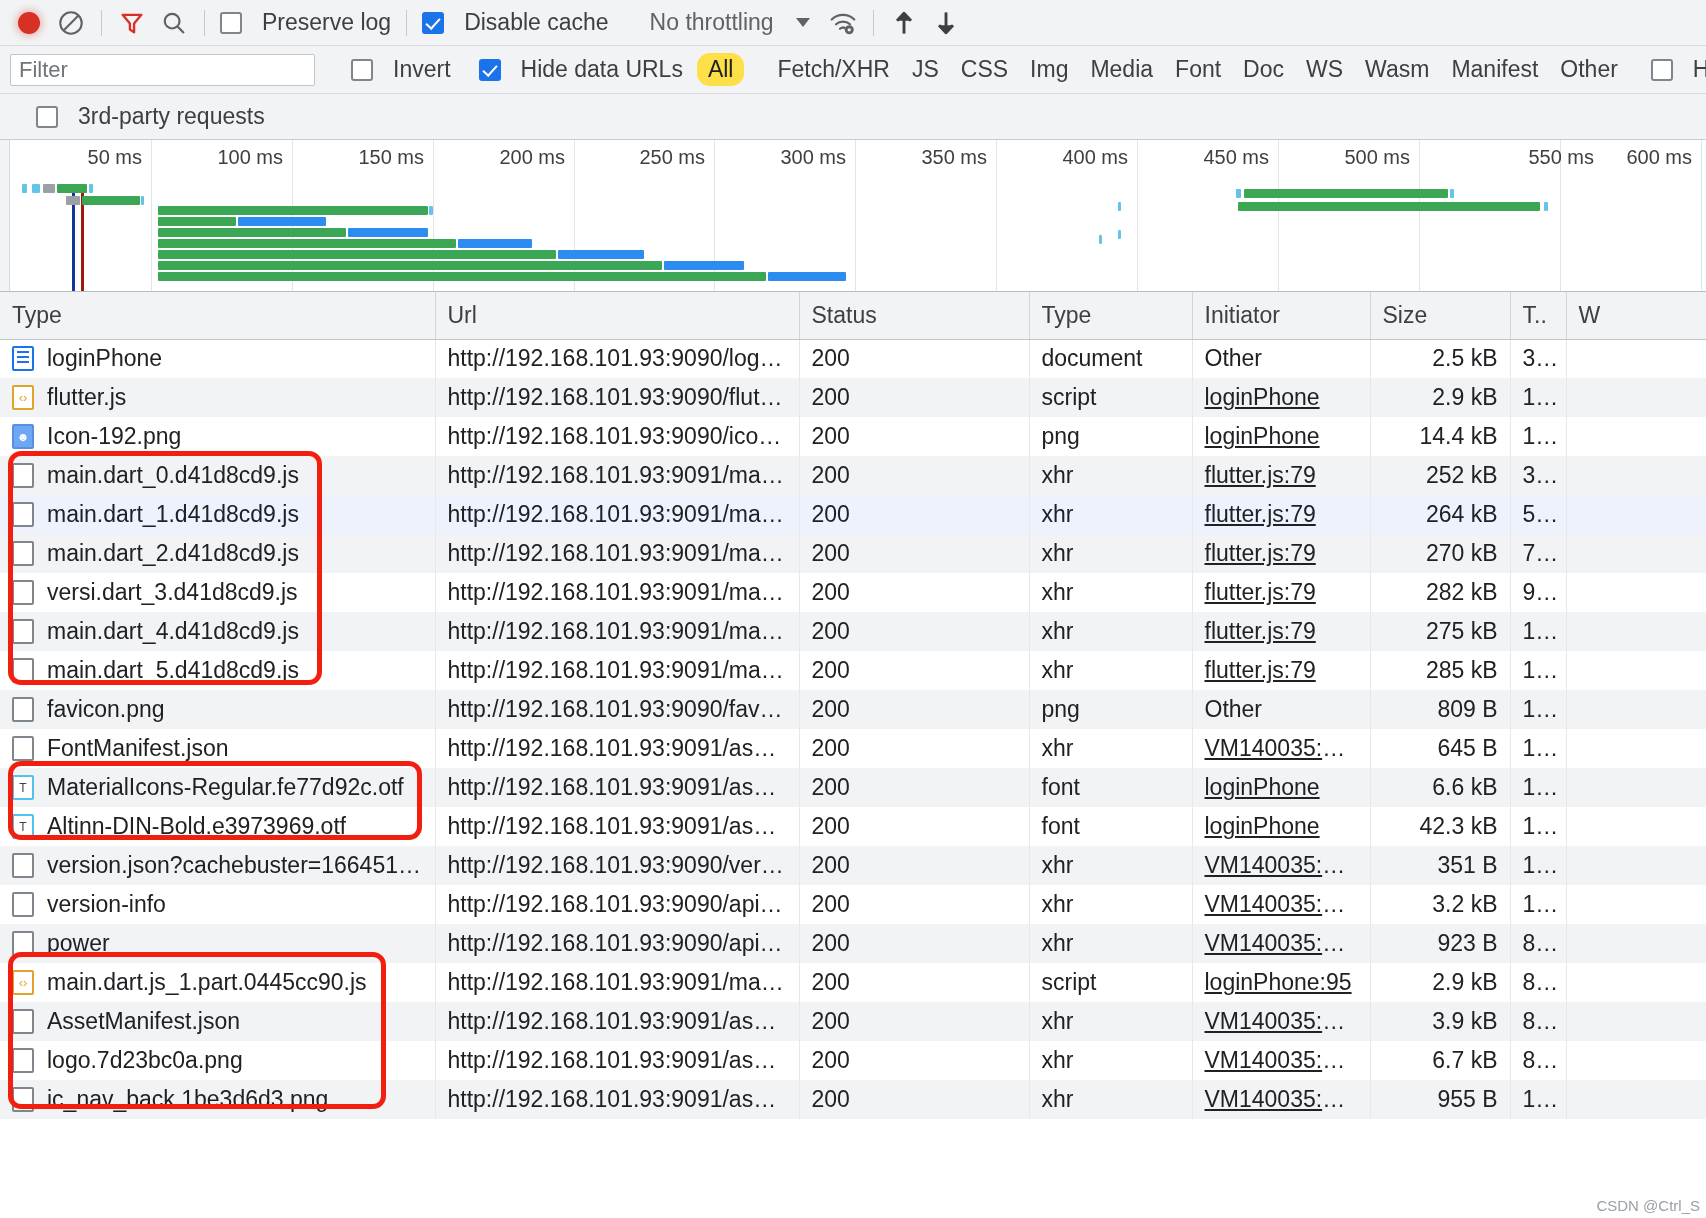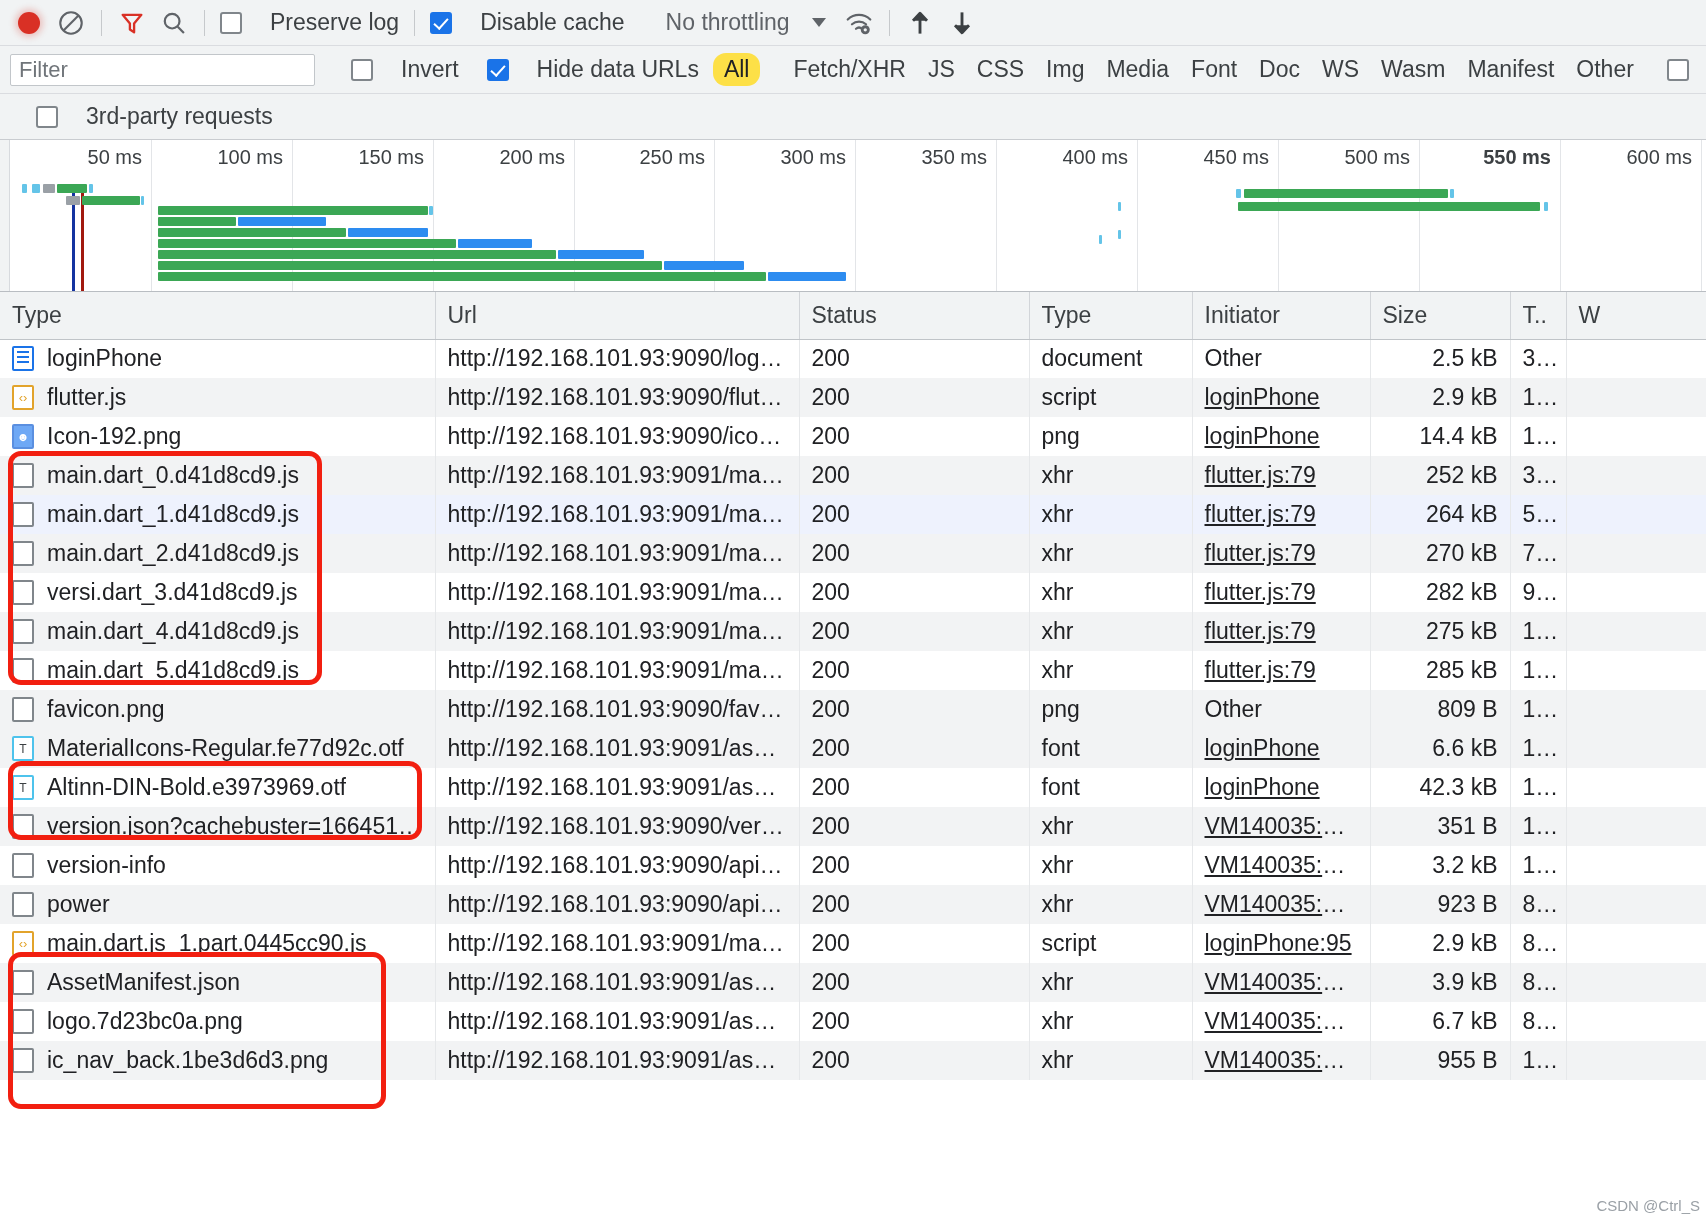--- a/index.html
+++ b/index.html
@@ -21,21 +21,21 @@
     display: flex; align-items: center;
     padding: 0 8px;
     gap: 0px;
   }
   .tb-btn {
     width: 42px; height: 38px;
     display: flex; align-items: center; justify-content: center;
     cursor: pointer;
   }
   .sep { width: 1px; height: 26px; background: #c6c9cc; margin: 0 9px; }
-  .chk-wrap { display: flex; align-items: center; gap: 28px; cursor: pointer; padding: 0 6px; }
+  .chk-wrap { display: flex; align-items: center; gap: 20px; cursor: pointer; padding: 0 6px; }
   .chkbox {
     width: 22px; height: 22px; border: 2px solid #80868b; border-radius: 3px;
     background: #fff; flex: 0 0 auto;
   }
   .chkbox.on {
     background: #1a73e8; border-color: #1a73e8;
     position: relative;
   }
   .chkbox.on::after {
     content: "";
@@ -285,21 +285,21 @@
         <div class="ruler-lbl" style="left: 845px;">300 ms</div>
         <div class="ruler-line" style="left: 986px;"></div>
         <div class="ruler-lbl" style="left: 986px;">350 ms</div>
         <div class="ruler-line" style="left: 1127px;"></div>
         <div class="ruler-lbl" style="left: 1127px;">400 ms</div>
         <div class="ruler-line" style="left: 1268px;"></div>
         <div class="ruler-lbl" style="left: 1268px;">450 ms</div>
         <div class="ruler-line" style="left: 1409px;"></div>
         <div class="ruler-lbl" style="left: 1409px;">500 ms</div>
         <div class="ruler-line" style="left: 1550px;"></div>
-        <div class="ruler-lbl" style="left: 1550px; font-weight: bold;">550 ms</div>
+        <div class="ruler-lbl" style="left: 1593px;">550 ms</div>
         <div class="ruler-line" style="left: 1691px;"></div>
         <div class="ruler-lbl" style="left: 1691px;">600 ms</div>
         <div class="ov-bar" style="left: 12px; top: 44px; width: 5px; background: rgb(100, 196, 232);"></div>
         <div class="ov-bar" style="left: 22px; top: 44px; width: 8px; background: rgb(100, 196, 232);"></div>
         <div class="ov-bar" style="left: 33px; top: 44px; width: 12px; background: rgb(154, 160, 166);"></div>
         <div class="ov-bar" style="left: 47px; top: 44px; width: 30px; background: rgb(59, 167, 85);"></div>
         <div class="ov-bar" style="left: 79px; top: 44px; width: 4px; background: rgb(100, 196, 232);"></div>
         <div class="ov-bar" style="left: 56px; top: 56px; width: 14px; background: rgb(154, 160, 166);"></div>
         <div class="ov-bar" style="left: 72px; top: 56px; width: 58px; background: rgb(59, 167, 85);"></div>
         <div class="ov-bar" style="left: 131px; top: 56px; width: 3px; background: rgb(100, 196, 232);"></div>
@@ -496,20 +496,35 @@
               </div>
             </td>
             <td>http://192.168.101.93:9090/favic…</td>
             <td>200</td>
             <td>png</td>
             <td class="muted"><span>Other</span></td>
             <td class="num">809 B</td>
             <td class="num">1…</td>
             <td></td>
           </tr>
+          <tr class="even">
+            <td>
+              <div class="namecell">
+                <span class="ico-blank"></span>
+                <span class="nametext">FontManifest.json</span>
+              </div>
+            </td>
+            <td>http://192.168.101.93:9091/asse…</td>
+            <td>200</td>
+            <td>xhr</td>
+            <td class=""><span class="ilink">VM140035:86…</span></td>
+            <td class="num">645 B</td>
+            <td class="num">1…</td>
+            <td></td>
+          </tr>
           <tr class="odd">
             <td>
               <div class="namecell">
                 <span class="ico-font">T</span>
                 <span class="nametext">MaterialIcons-Regular.fe77d92c.otf</span>
               </div>
             </td>
             <td>http://192.168.101.93:9091/asse…</td>
             <td>200</td>
             <td>font</td>

